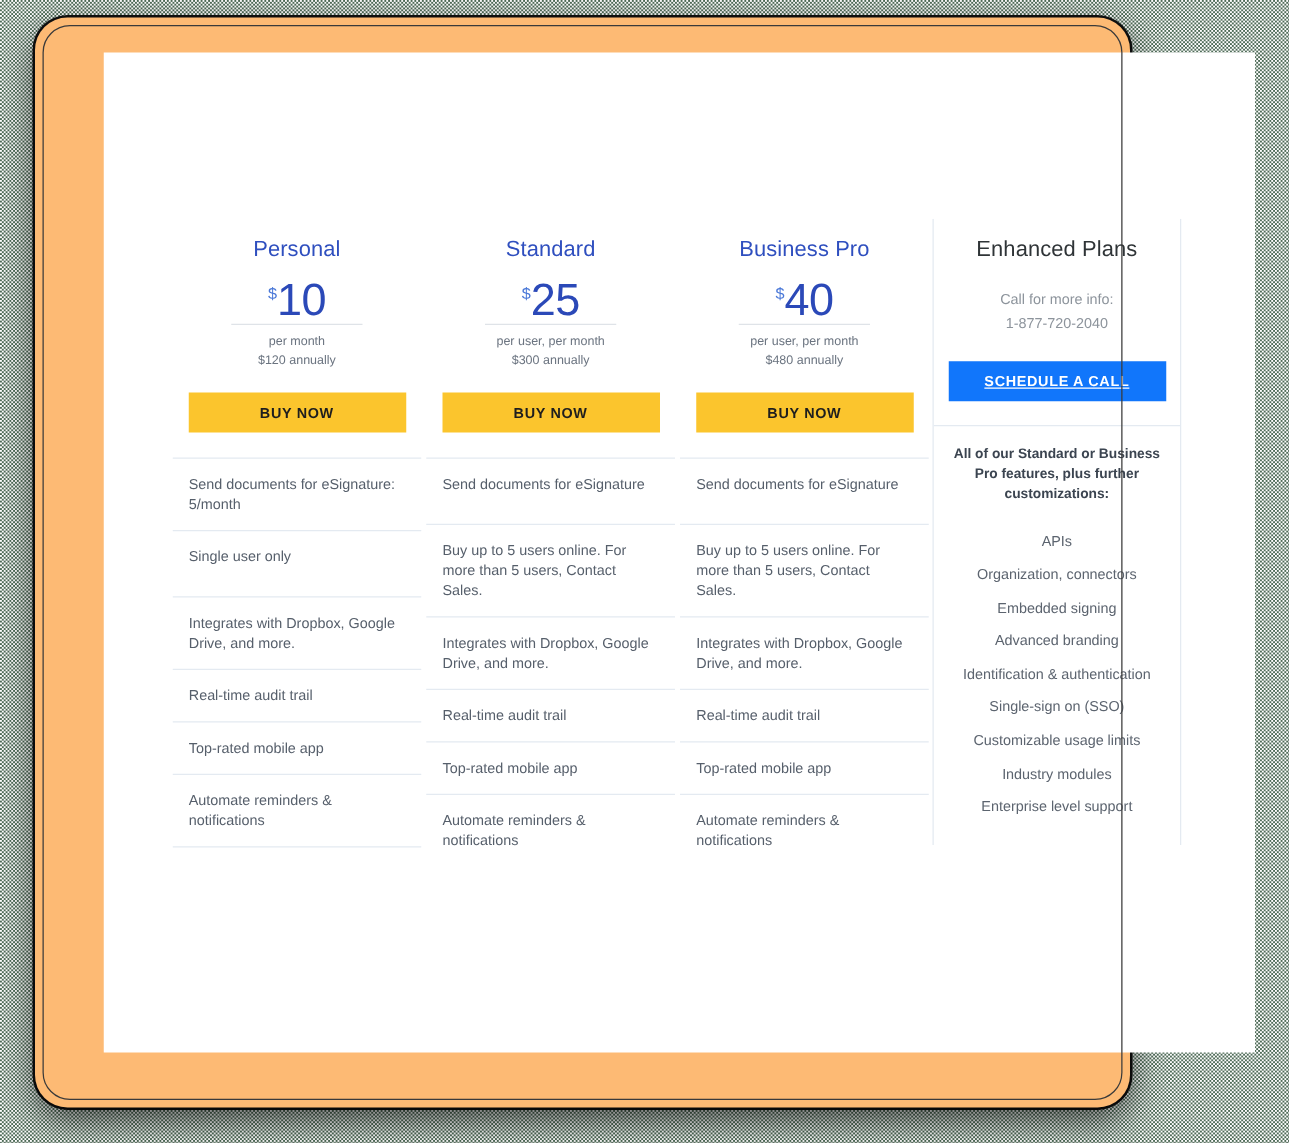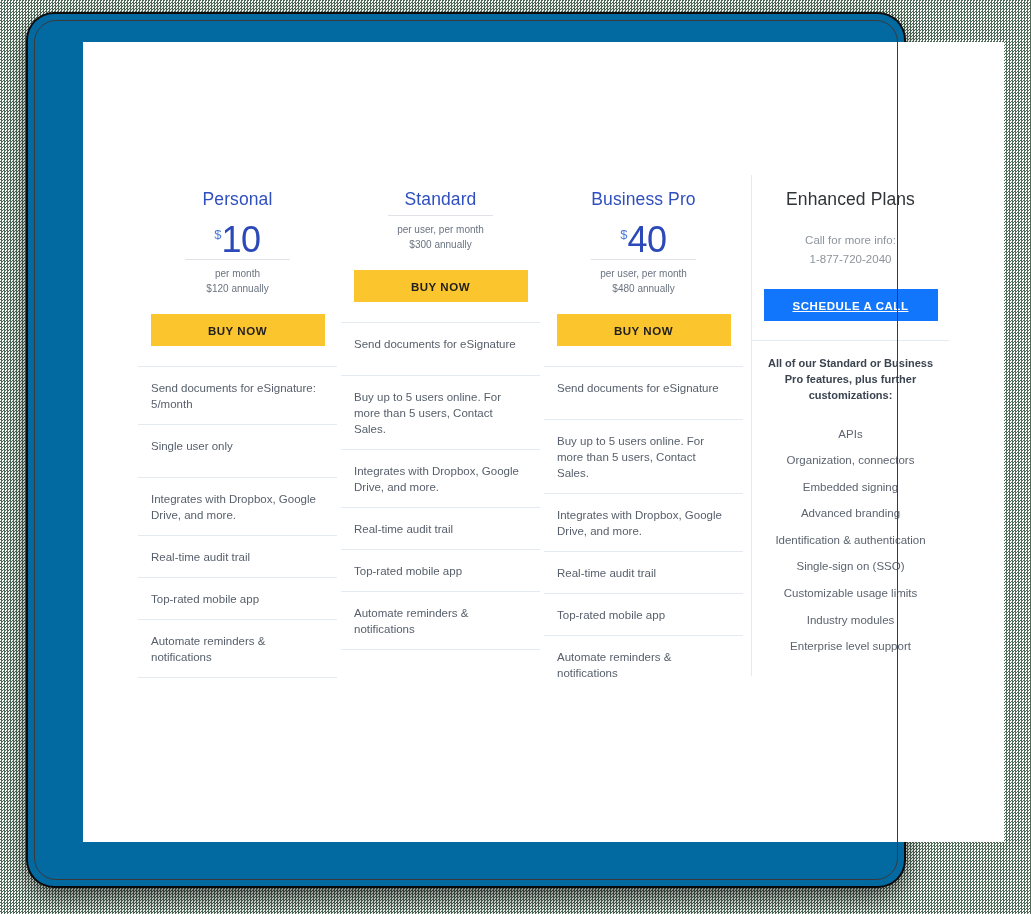--- a/index.html
+++ b/index.html
@@ -27,21 +27,21 @@
     background-position: 0 0, 1px 2px;
   }
 
   
   #device-bezel {
     position: absolute;
     left: 28px;
     top: 14px;
     width: 876px;
     height: 872px;
-    background: #0369a1;
+    background: #fdba74;
     border-radius: 26px;
     box-shadow: 0 10px 28px rgba(0,0,0,0.65),
                 0 0 0 2px #111111;
   }
   #device-bezel::after {
     content: "";
     position: absolute;
     left: 6px; right: 6px; top: 6px; bottom: 6px;
     border-radius: 22px;
     border: 1px solid #3a3a3a;
@@ -75,21 +75,21 @@
   .plan-col {
     width: 199px;
     flex: 0 0 199px;
     background: #ffffff;
     box-sizing: border-box;
   }
   .plan-col + .plan-col {
     margin-left: 4px;
   }
   .plan-col.enhanced {
-    margin-left: 8px;
+    margin-left: 3px;
     width: 199px;
     flex: 0 0 199px;
     border-left: 1px solid #e4eaf1;
     border-right: 1px solid #e4eaf1;
     padding-left: 0;
   }
 
   
   .plan-head {
     padding: 12px 0 20px 0;
@@ -241,20 +241,21 @@
           <li>Top-rated mobile app</li>
           <li class="two-line">Automate reminders &amp; notifications</li>
           <li>Reusable templates</li>
 
         </ul>
       </div>
 
       <div class="plan-col">
         <div class="plan-head">
           <div class="plan-title">Standard</div>
+          <div class="price-line"><span class="price-currency">$</span><span class="price-amount">25</span></div>
           <div class="price-rule"></div>
           <div class="price-sub">per user, per month</div>
           <div class="price-sub">$300 annually</div>
           <button class="cta buy">BUY NOW</button>
         </div>
         <ul class="feature-list">
           <li class="two-line">Send documents for eSignature</li>
           <li class="two-line">Buy up to 5 users online. For more than 5 users, Contact Sales.</li>
           <li class="two-line">Integrates with Dropbox, Google Drive, and more.</li>
           <li>Real-time audit trail</li>

